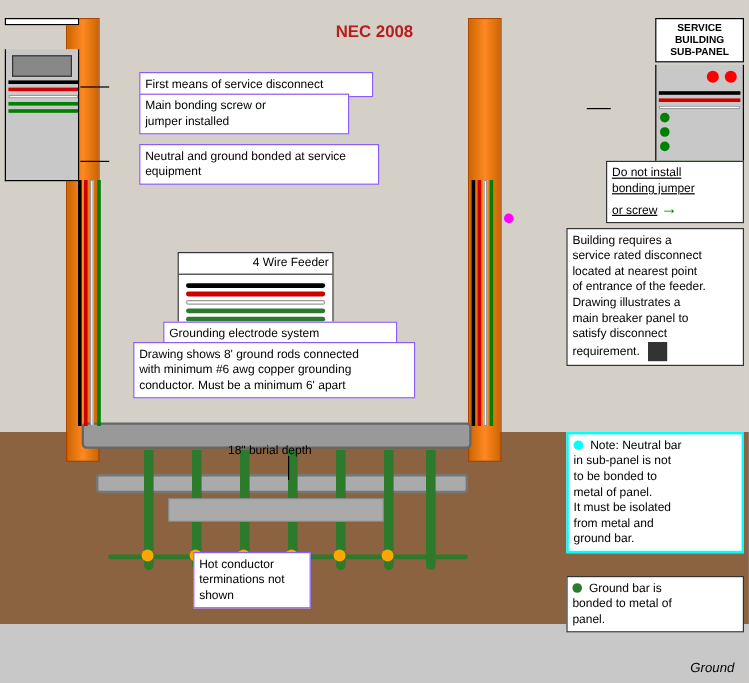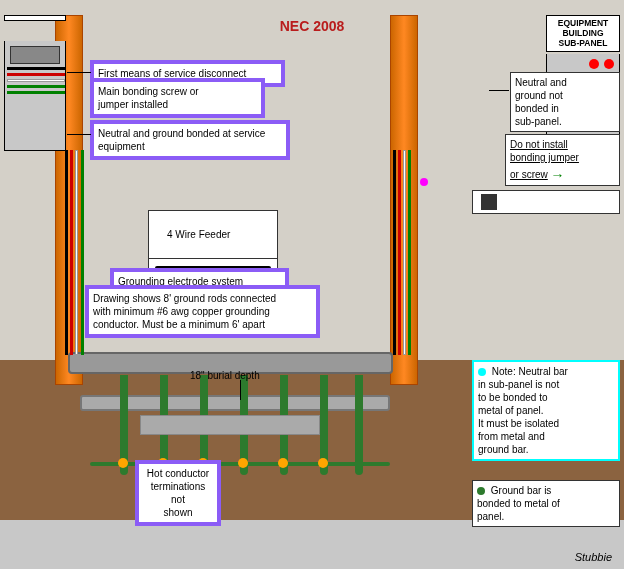--- a/index.html
+++ b/index.html
@@ -80,24 +80,25 @@
       transform: translateX(-50%);
       font-size: 14px;
       font-weight: bold;
       color: #b91c1c;
     }
 
     
     .annotation-box {
       position: absolute;
       background: white;
-      border: 4px solid #8b5cf6;
+      border: 1px solid #8b5cf6;
       padding: 3px 4px;
       font-size: 10px;
       line-height: 1.3;
+      margin-left: 26px;
     }
 
     
     .right-annotation {
       position: absolute;
       right: 5px;
       background: white;
       border: 1px solid #333;
       padding: 3px 4px;
       font-size: 10px;
@@ -131,21 +132,21 @@
     <div style="position:absolute; top:5px; left:5px; width:50px; height:18px; background:#888; border:1px solid #333;"></div>
 
     <div style="position:absolute; top:26px; left:2px; width:58px; height:3px; background:black;"></div>
     <div style="position:absolute; top:32px; left:2px; width:58px; height:3px; background:#cc0000;"></div>
     <div style="position:absolute; top:38px; left:2px; width:58px; height:3px; background:white; border:1px solid #999;"></div>
     <div style="position:absolute; top:44px; left:2px; width:58px; height:3px; background:green;"></div>
     <div style="position:absolute; top:50px; left:2px; width:58px; height:3px; background:green;"></div>
   </div>
 
   <div style="position:absolute; top:15px; right:4px; width:74px; border:1.5px solid #000; background:white; padding:2px 1px; text-align:center; font-size:8.5px; font-weight:bold; line-height:1.2;">
-    <span style="white-space:pre-line;">EQUIPMENT
+    <span style="white-space:pre-line;">SERVICE
 BUILDING
 SUB-PANEL</span>
   </div>
 
   <div style="position:absolute; top:54px; right:4px; width:74px; height:110px; background:#c8c8c8; border:1.5px solid #000; border-top:none;">
 
     <div style="position:absolute; top:5px; right:5px; width:10px; height:10px; background:red; border-radius:50%;"></div>
     <div style="position:absolute; top:5px; right:20px; width:10px; height:10px; background:red; border-radius:50%;"></div>
 
     <div style="position:absolute; top:40px; left:3px; width:8px; height:8px; background:green; border-radius:50%;"></div>
@@ -198,72 +199,74 @@
 
   <div class="annotation-box" style="top:78px; left:90px; width:175px;">
     <span style="white-space:pre-line;">Main bonding screw or
 jumper installed</span>
   </div>
 
   <div style="position:absolute; top:134px; left:67px; width:24px; height:1px; background:#000;"></div>
 
 
   <div style="position:absolute; top:210px; left:148px; width:130px; background:white; border:1px solid #333;">
-    <div style="text-align:left; font-size:10px; border-bottom:1px solid #333; padding:18px;">
+    <div style="text-align:right; font-size:10px; border-bottom:1px solid #333; padding:3px;">
       <span>4 Wire Feeder</span>
     </div>
     <div style="padding:4px 6px;">
       <div style="height:4px; background:black; margin:3px 0; border-radius:2px;"></div>
       <div style="height:4px; background:#cc0000; margin:3px 0; border-radius:2px;"></div>
       <div style="height:4px; background:white; border:1px solid #999; margin:3px 0; border-radius:2px;"></div>
       <div style="height:4px; background:#2d7a2d; margin:3px 0; border-radius:2px;"></div>
       <div style="height:4px; background:#2d7a2d; margin:3px 0; border-radius:2px;"></div>
     </div>
   </div>
 
-  <div class="annotation-box" style="top:268px; left:110px; width:179px;">
+  <div class="annotation-box" style="top:268px; left:110px; width:195px;">
     <span>Grounding electrode system</span>
   </div>
 
   <div class="annotation-box" style="top:285px; left:85px; width:235px;">
     <span style="white-space:pre-line;">Drawing shows 8' ground rods connected
 with minimum #6 awg copper grounding
 conductor.  Must be a minimum 6' apart</span>
   </div>
 
   <div style="position:absolute; top:370px; left:190px; font-size:10px;">
     <span>18" burial depth</span>
   </div>
 
   <div style="position:absolute; top:380px; left:240px; width:1px; height:20px; background:#000;"></div>
 
-  <div class="annotation-box" style="top:460px; left:135px; width:86px; text-align:center;">
+  <div class="annotation-box" style="top:460px; left:135px; width:98px; ">
     <span style="white-space:pre-line;">Hot conductor
 terminations not
 shown</span>
   </div>
 
-  <div class="right-annotation" style="top:72px; right:4px; width:110px;">
-    <span style="white-space:pre-line;">Neutral and
-ground not
-bonded in
-sub-panel.</span>
-  </div>
 
   <div style="position:absolute; top:90px; right:115px; width:20px; height:1px; background:#000;"></div>
 
   <div class="right-annotation" style="top:134px; right:4px; width:115px;">
     <span style="white-space:pre-line;text-decoration:underline;">Do not install
 bonding jumper
 or screw</span>
     
     <span style="color:green; font-weight:bold; font-size:14px;">→</span>
   </div>
 
   <div class="right-annotation" style="top:190px; right:4px; width:148px;">
+    <span style="white-space:pre-line;">Building requires a
+service rated disconnect
+located at nearest point
+of entrance of the feeder.
+Drawing illustrates a
+main breaker panel to
+satisfy disconnect
+requirement.</span>
     
     <div style="width:16px; height:16px; background:#333; display:inline-block; vertical-align:middle; margin-left:4px;"></div>
   </div>
 
   <div class="right-annotation" style="top:480px; right:4px; width:148px;">
     
     <div style="width:8px; height:8px; background:#2d7a2d; border-radius:50%; display:inline-block; margin-right:3px; vertical-align:middle;"></div>
     <span style="white-space:pre-line;">Ground bar is
 bonded to metal of
 panel.</span>
@@ -275,20 +278,20 @@
     <span style="white-space:pre-line;">Note: Neutral bar
 in sub-panel is not
 to be bonded to
 metal of panel.
 It must be isolated
 from metal and
 ground bar.</span>
   </div>
 
   <div style="position:absolute; bottom:6px; right:12px; font-size:11px; font-style:italic;">
-    <span>Stubbie</span>
+    <span>Ground</span>
   </div>
 
   <div style="position:absolute; top:178px; left:420px; width:8px; height:8px; background:magenta; border-radius:50%;"></div>
 
   <div style="position:absolute; top:415px; left:140px; width:180px; height:20px; background:#aaa; border:1px solid #888;"></div>
 
 </div>
 
 </body></html>

